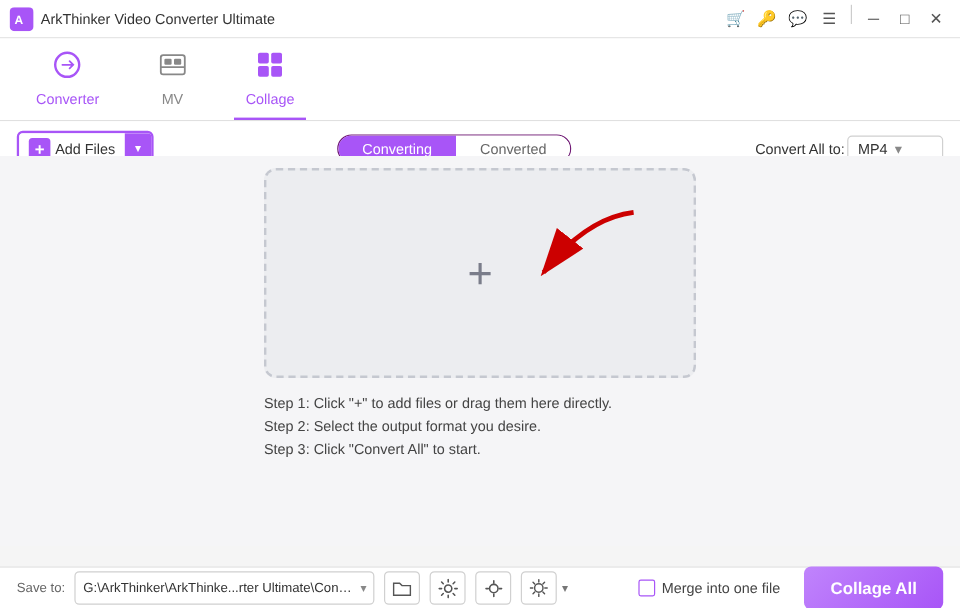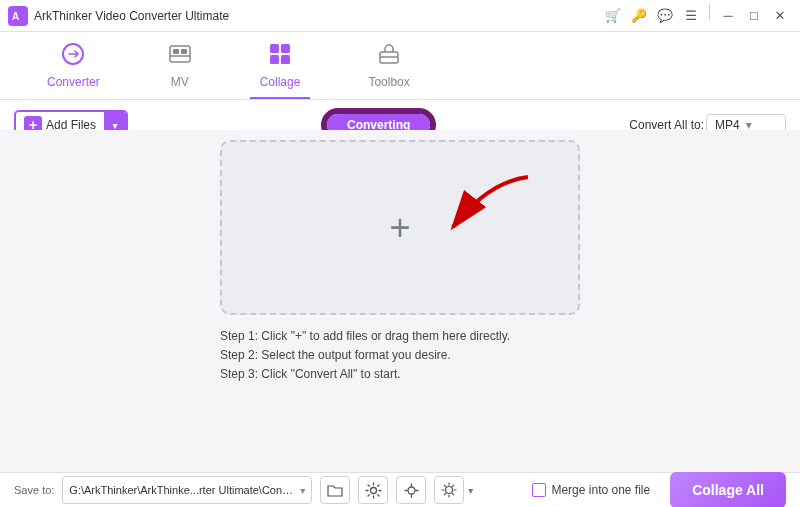--- a/index.html
+++ b/index.html
@@ -44,24 +44,24 @@
       cursor: pointer;
       font-size: 13px;
       color: #555;
       border-radius: 3px;
     }
 
     
     .nav-tabs {
       display: flex;
       background: #ffffff;
-      padding: 6px 37px 0;
+      padding: 6px 20px 0;
       border-bottom: 1px solid #e0e0e0;
       justify-content: flex-start;
-      gap: 48px;
+      gap: 29px;
     }
     .nav-tab {
       display: flex;
       flex-direction: column;
       align-items: center;
       cursor: pointer;
       padding: 4px 10px 8px;
       gap: 4px;
       font-size: 12px;
       color: #888;
@@ -125,24 +125,23 @@
       justify-content: center;
       color: white;
       font-size: 10px;
     }
 
     
     .status-tabs {
       display: flex;
       margin-left: auto;
       margin-right: auto;
-      border: 6px solid #701a75;
+      border: 1px solid #701a75;
       border-radius: 20px;
       overflow: hidden;
-      font-weight: bold;
     }
     .status-tab {
       padding: 4px 20px;
       font-size: 12px;
       cursor: pointer;
       color: #666;
       background: #fff;
     }
     .status-tab.active {
       background: #a855f7;
@@ -357,44 +356,35 @@
     <span class="nav-tab-icon">
       <svg width="24" height="24" viewBox="0 0 24 24" fill="none">
         <rect x="2" y="2" width="9" height="9" rx="1.5" fill="#a855f7"></rect>
         <rect x="13" y="2" width="9" height="9" rx="1.5" fill="#a855f7"></rect>
         <rect x="2" y="13" width="9" height="9" rx="1.5" fill="#a855f7"></rect>
         <rect x="13" y="13" width="9" height="9" rx="1.5" fill="#a855f7"></rect>
       </svg>
     </span>
     <span style="font-size:12px;color:#a855f7;">Collage</span>
   </div>
-  <div class="nav-tab">
-    <span class="nav-tab-icon">
-      <svg width="24" height="24" viewBox="0 0 24 24" fill="none">
-        <rect x="3" y="10" width="18" height="11" rx="2" stroke="#888" stroke-width="1.5"></rect>
-        <path d="M8 10V7a4 4 0 018 0v3" stroke="#888" stroke-width="1.5"></path>
-        <line x1="3" y1="15" x2="21" y2="15" stroke="#888" stroke-width="1.5"></line>
-      </svg>
-    </span>
-    <span style="font-size:12px;color:#888;">Toolbox</span>
-  </div>
 </div>
 
 <div class="toolbar-row">
   <div class="add-files-btn">
     <div class="add-files-main">
       <div class="add-files-plus">+</div>
       <span>Add Files</span>
     </div>
     <div class="add-files-dropdown">▾</div>
   </div>
 
   <div style="flex:1;display:flex;justify-content:center;">
     <div class="status-tabs">
       <div class="status-tab active">Converting</div>
+      <div class="status-tab">Converted</div>
     </div>
   </div>
 
   <div class="convert-all-to">
     <span>Convert All to:</span>
     <div class="format-select">
       <span>MP4</span>
       <span style="color:#888;">▾</span>
     </div>
   </div>

